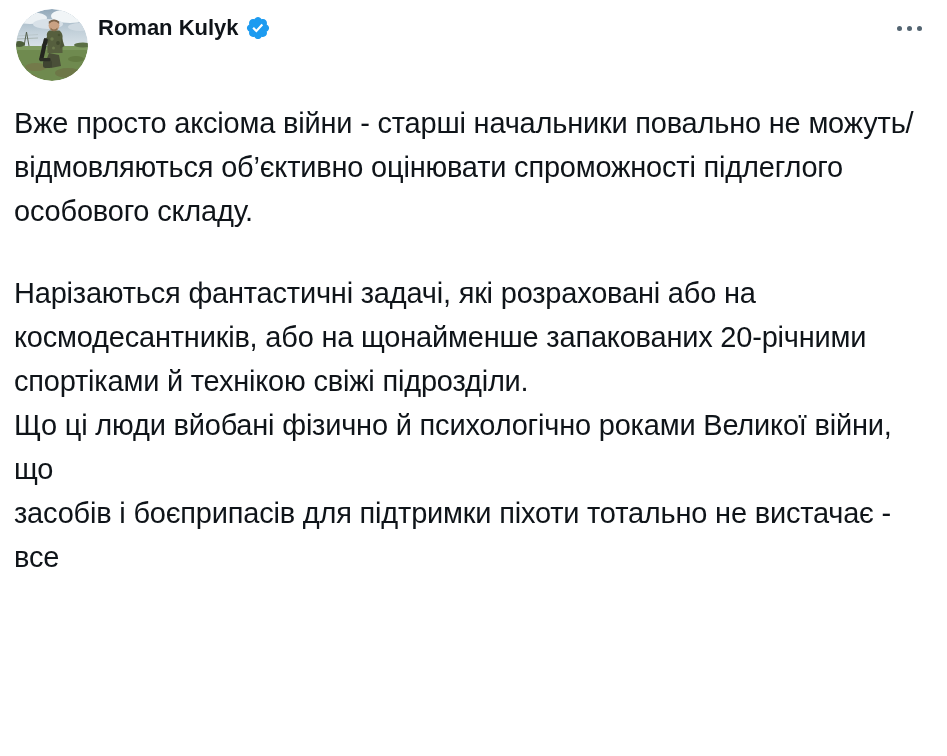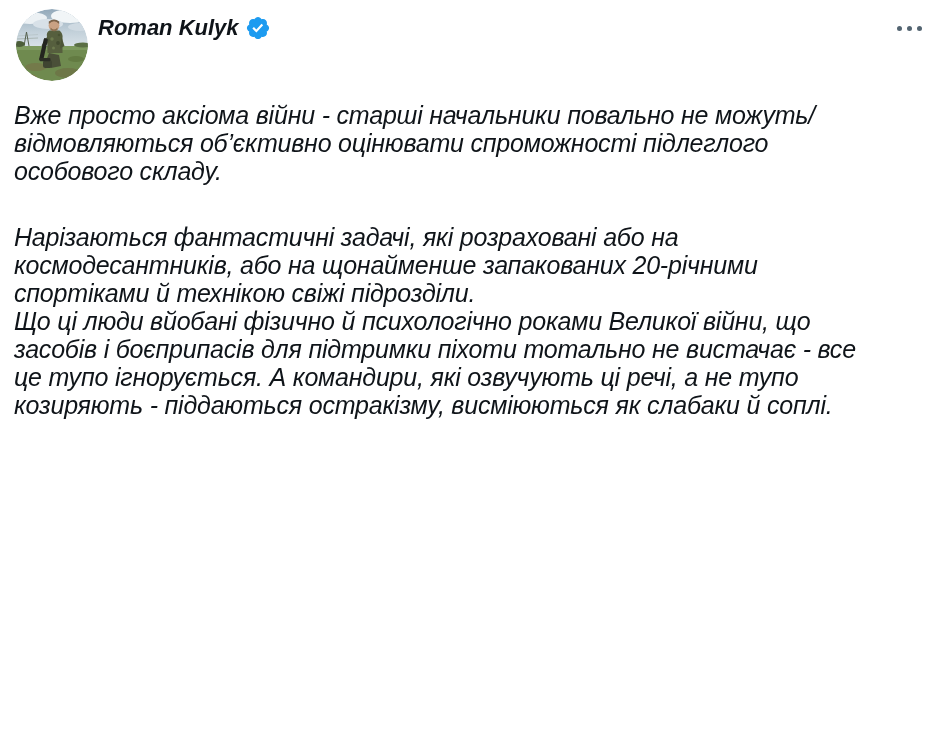--- a/index.html
+++ b/index.html
@@ -7,21 +7,20 @@
   body {
     font-family: "Liberation Sans", "DejaVu Sans", sans-serif;
     color: #0f1419;
   }
   .tweet {
     position: relative;
     width: 947px;
     height: 588px;
     background: #ffffff;
     overflow: hidden;
-    font-style: italic;
   }
   
   .header {
     position: absolute;
     top: 9px;
     left: 16px;
     right: 16px;
     display: flex;
     align-items: flex-start;
   }
@@ -77,22 +76,22 @@
     border-radius: 50%;
     background: #536471;
     display: block;
   }
   
   .body-text {
     position: absolute;
     top: 101px;
     left: 14px;
     right: 26px;
-    font-size: 25px;
-    line-height: 28px;
+    font-size: 29px;
+    line-height: 44px;
     letter-spacing: -0.2px;
     color: #0f1419;
   }
   .para {
     white-space: pre-line;
     margin-bottom: 38px;
   }
   .para:last-child { margin-bottom: 0; }
   .translate-link {
     position: absolute;

